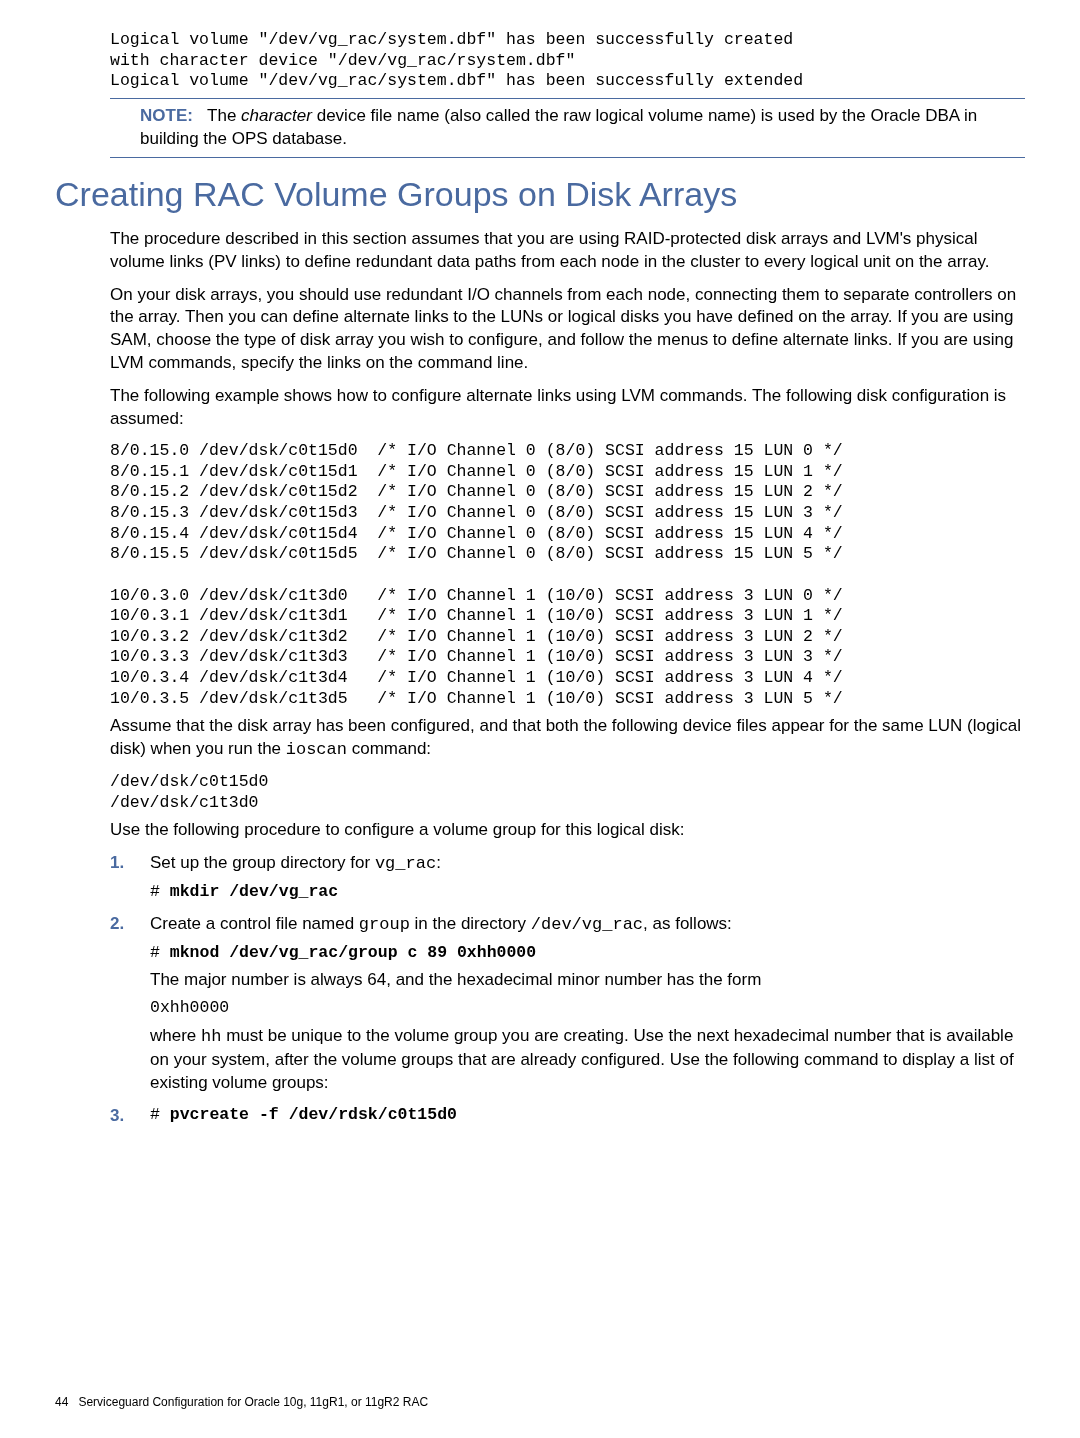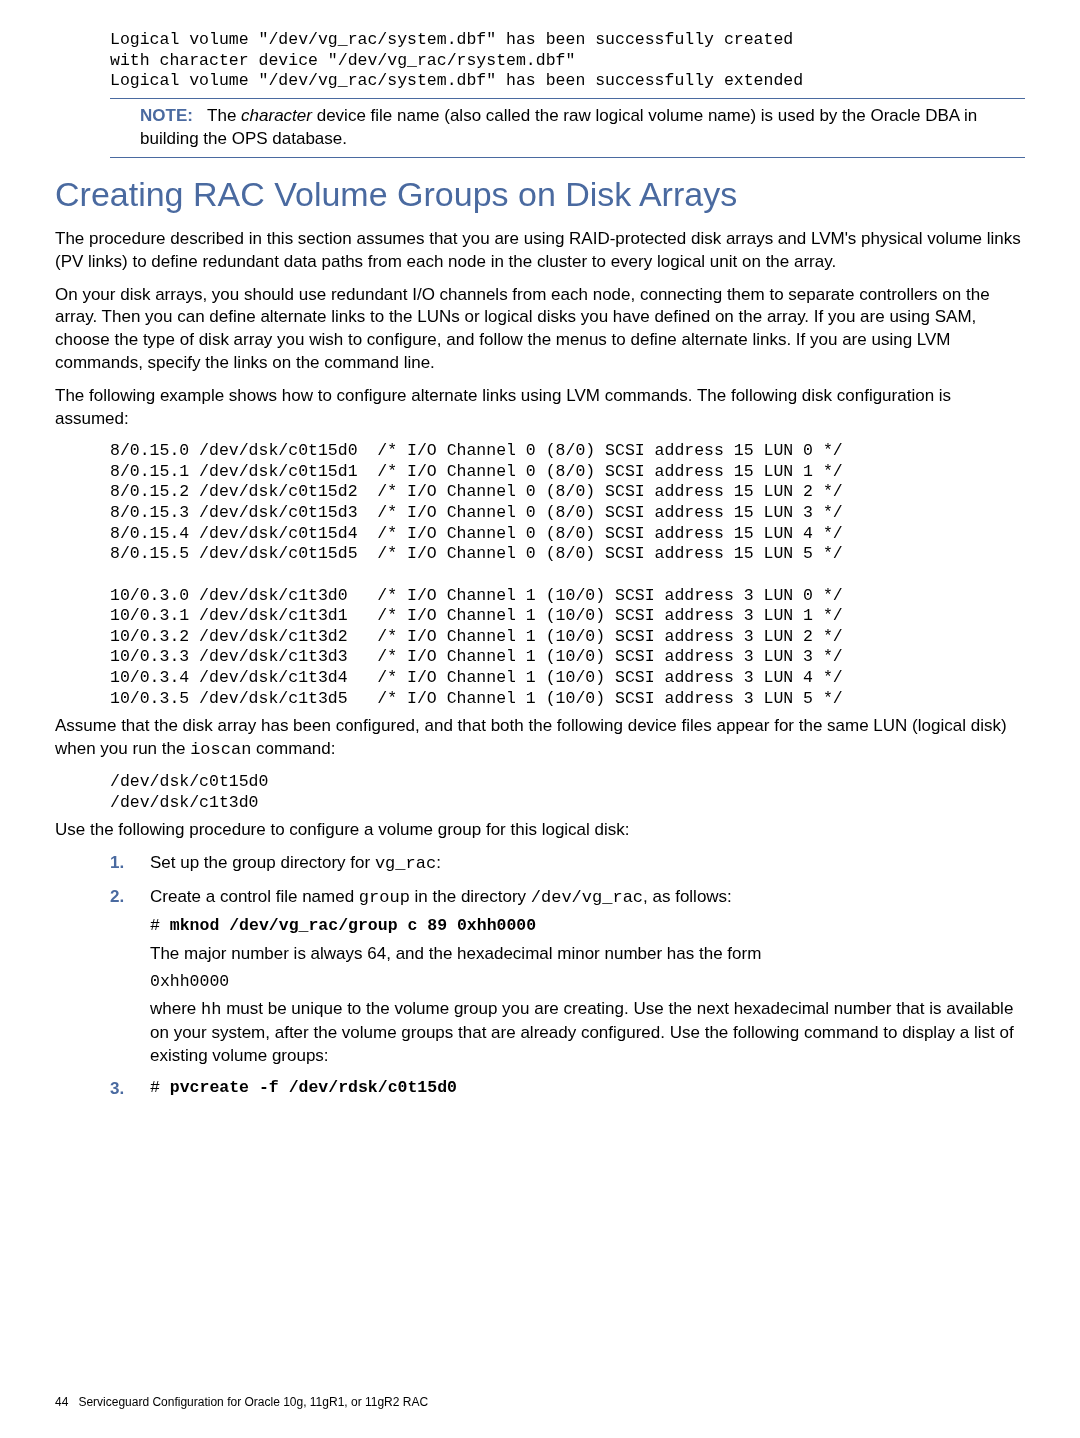--- a/index.html
+++ b/index.html
@@ -25,21 +25,21 @@
   .note { margin-left: 85px; margin-top:4px; margin-bottom:4px; }
   .note-label { color: #4a6aa0; font-weight: bold; }
   .italic { font-style: italic; }
   h2 {
     color: #4a6aa0;
     font-weight: normal;
     font-size: 34px;
     margin-top: 14px;
     margin-bottom: 10px;
   }
-  .para { margin-bottom: 10px; }
+  .para { margin-left: 55px; margin-bottom: 10px; }
   .code-indent { margin-left: 55px; margin-top:2px; margin-bottom:6px; }
   ol { list-style: none; margin-left: 55px; }
   ol > li { position: relative; padding-left: 40px; margin-bottom: 10px; }
   ol > li .num {
     position: absolute;
     left: 0; top: 0;
     color: #4a6aa0;
     font-weight: bold;
     font-size: 17px;
   }
@@ -96,20 +96,21 @@
 
 <p class="para">Use the following procedure to configure a volume group for this logical disk:</p>
 
 <ol>
 
   <li>
     <span class="num">1.</span>
     <p>
       <span>Set up the group directory for </span><span class="mono-inline">vg_rac</span><span>:</span>
     </p>
+    <p class="mono"><span># </span><span class="bold">mkdir /dev/vg_rac</span></p>
   </li>
 
   <li>
     <span class="num">2.</span>
     <p>
       <span>Create a control file named </span><span class="mono-inline">group</span><span> in the directory </span><span class="mono-inline">/dev/vg_rac</span><span>, as follows:</span>
     </p>
     <p class="mono"><span># </span><span class="bold">mknod /dev/vg_rac/group c 89 0xhh0000</span></p>
     <p>The major number is always 64, and the hexadecimal minor number has the form</p>
     <p class="mono">0xhh0000</p>

